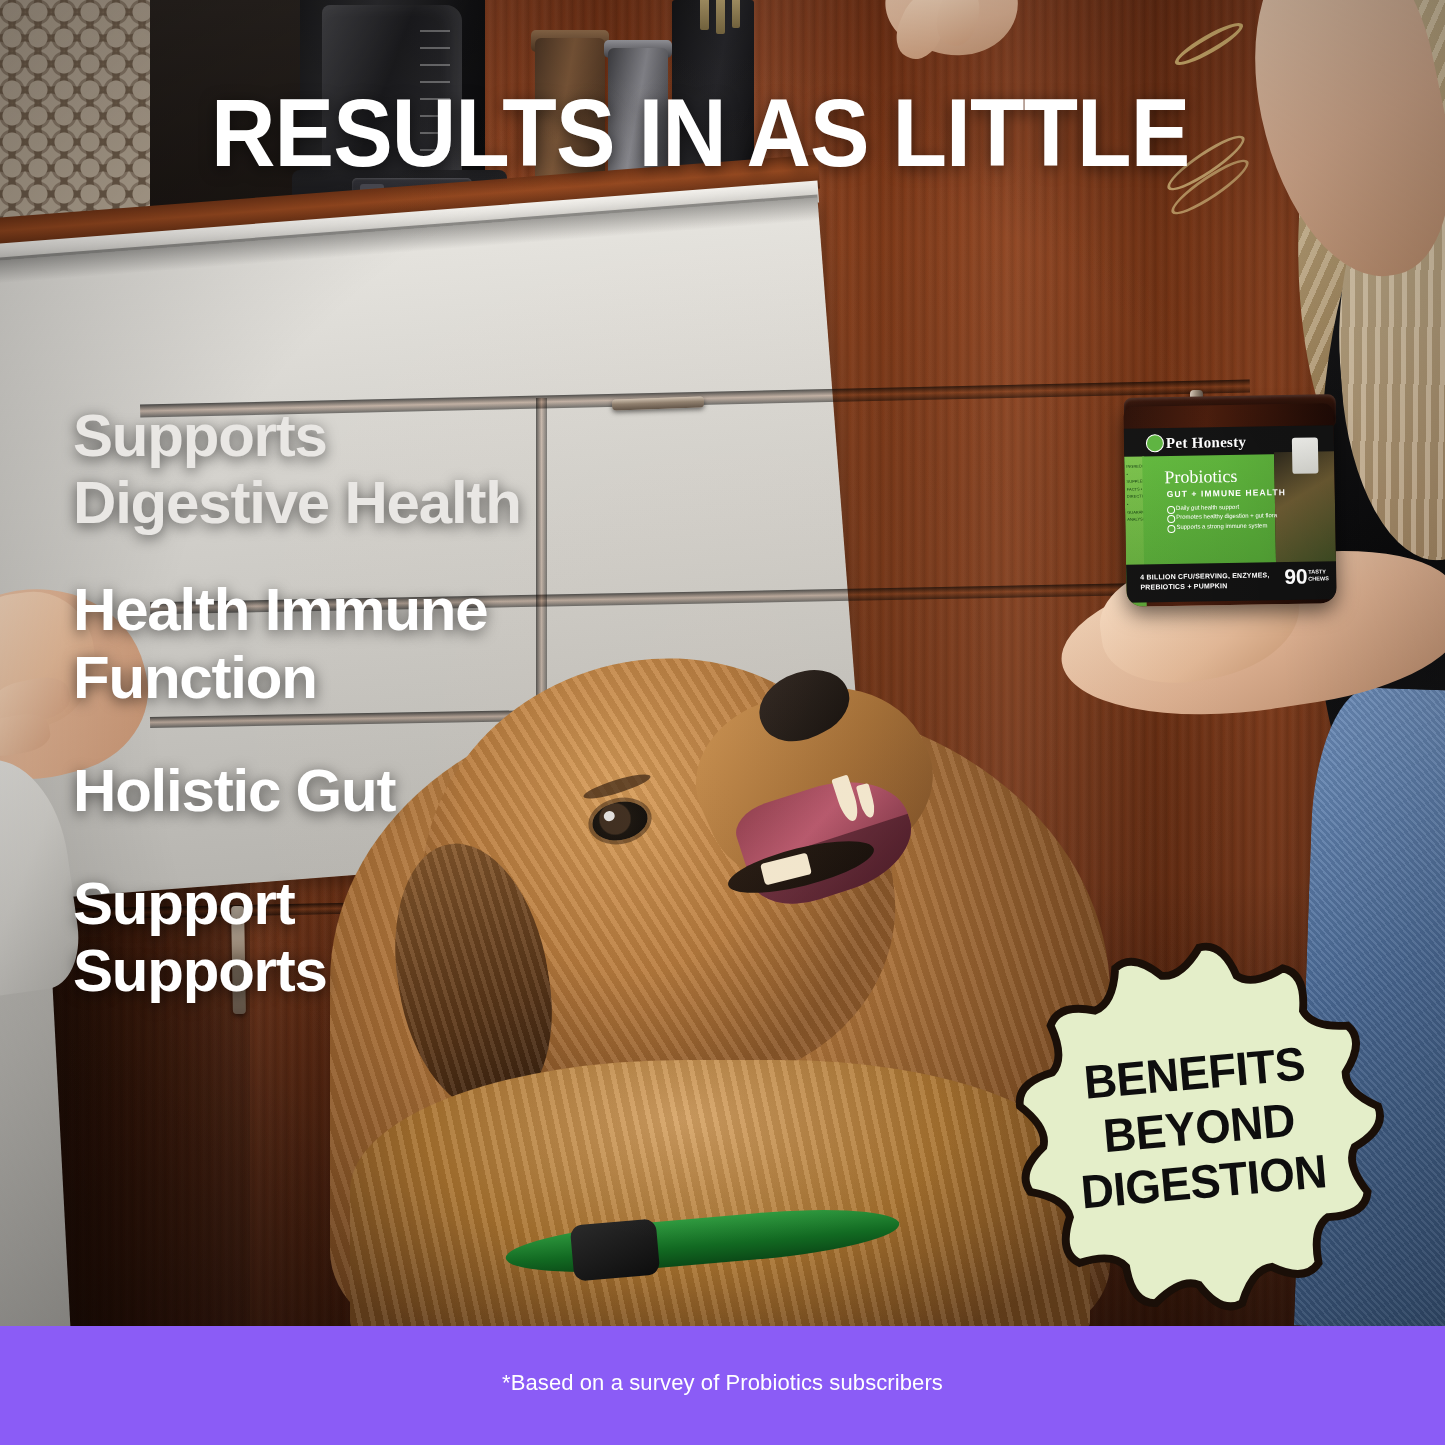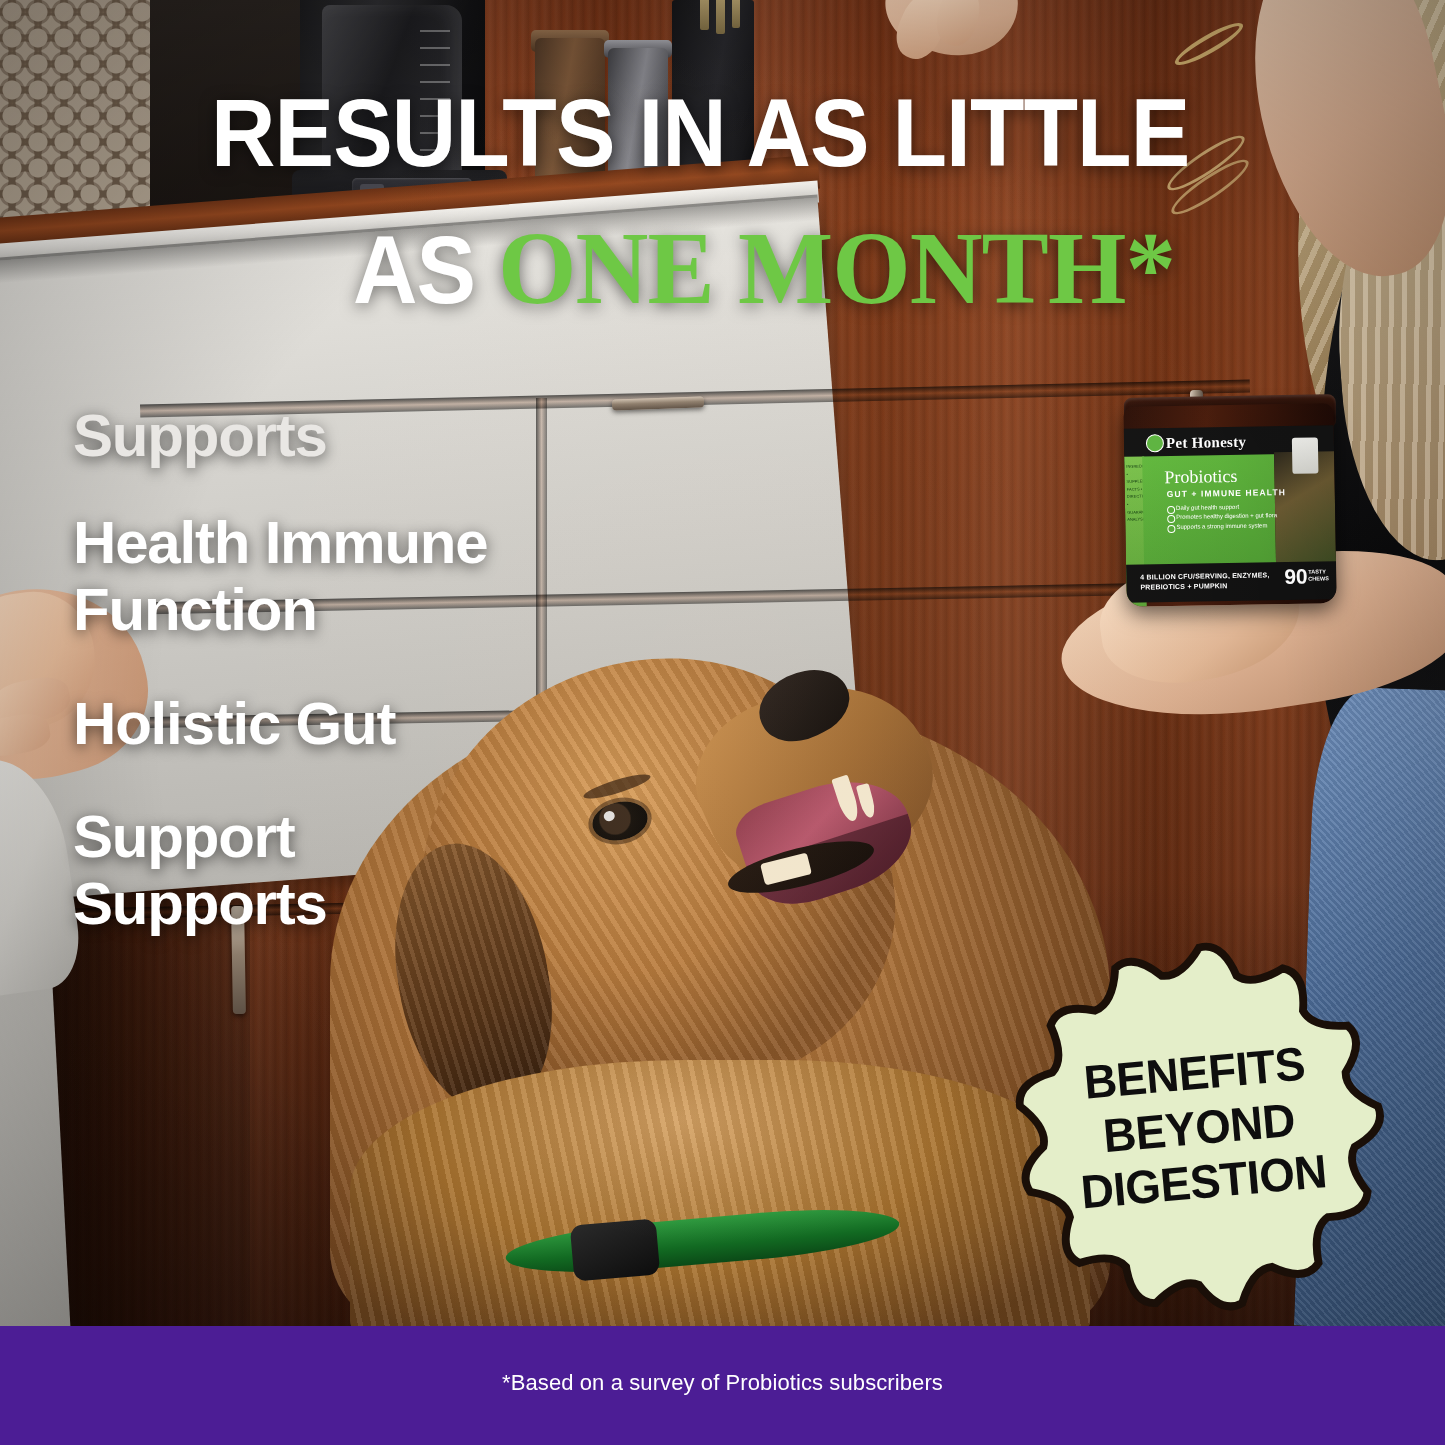--- a/index.html
+++ b/index.html
@@ -527,27 +527,25 @@
     <div class="dog-brow"></div>
     <div class="dog-eye"></div>
     <div class="dog-ruff"></div>
     <div class="collar"></div>
     <div class="buckle"></div>
 
     <div class="grade"></div>
   </div>
 
   <div class="hl-1">RESULTS IN AS LITTLE</div>
-  <div class="hl-2">
-    <span class="hl-as">AS</span><span class="hl-green" style="color: rgb(110, 200, 69);">ONE MONTH*</span>
-  </div>
 
   <div class="benefits">
     <div class="benefit b1">
       <div>Supports</div>
+      <div>Digestive Health</div>
     </div>
     <div class="benefit b2">
       <div>Health Immune</div>
       <div>Function</div>
     </div>
     <div class="benefit b3">
       <div>Holistic Gut</div>
     </div>
     <div class="benefit b4">
       <div>Support</div>
@@ -559,17 +557,17 @@
     <svg viewBox="0 0 200 200" width="398" height="392" aria-hidden="true">
       <path id="scallop" d="M100.00,8.00 Q111.57,4.70 119.15,22.32 Q127.30,28.00 142.75,18.54 Q154.53,20.99 153.05,40.12 Q157.64,48.94 175.71,47.74 Q185.00,55.39 174.80,71.63 Q174.76,81.57 191.33,88.91 Q196.00,100.00 179.42,109.64 Q174.76,118.43 186.02,132.62 Q185.00,144.61 165.84,145.45 Q157.64,151.06 161.01,168.86 Q154.53,179.01 137.18,170.84 Q127.30,172.00 122.02,189.33 Q111.57,195.30 100.00,180.00 Q90.72,176.44 77.98,189.33 Q65.96,189.76 62.82,170.84 Q56.26,163.37 38.99,168.86 Q28.14,163.66 34.16,145.45 Q31.82,135.78 13.98,132.62 Q6.79,122.97 20.58,109.64 Q23.00,100.00 8.67,88.91 Q6.79,77.03 25.20,71.63 Q31.82,64.22 24.29,47.74 Q28.14,36.34 46.95,40.12 Q56.26,36.63 57.25,18.54 Q65.96,10.24 80.85,22.32 Q90.72,23.56 100.00,8.00 Z" fill="#e4eec9" stroke="#1a0f08" stroke-width="4"></path>
     </svg>
     <div class="badge-text">
       <span>BENEFITS</span>
       <span>BEYOND</span>
       <span>DIGESTION</span>
     </div>
   </div>
 
-  <div class="footer" style="background: #4c1d95;">
+  <div class="footer" style="background: #8b5cf6;">
     <div class="footer-txt">*Based on a survey of Probiotics subscribers</div>
   </div>
 
 </div>
 
 </body></html>

